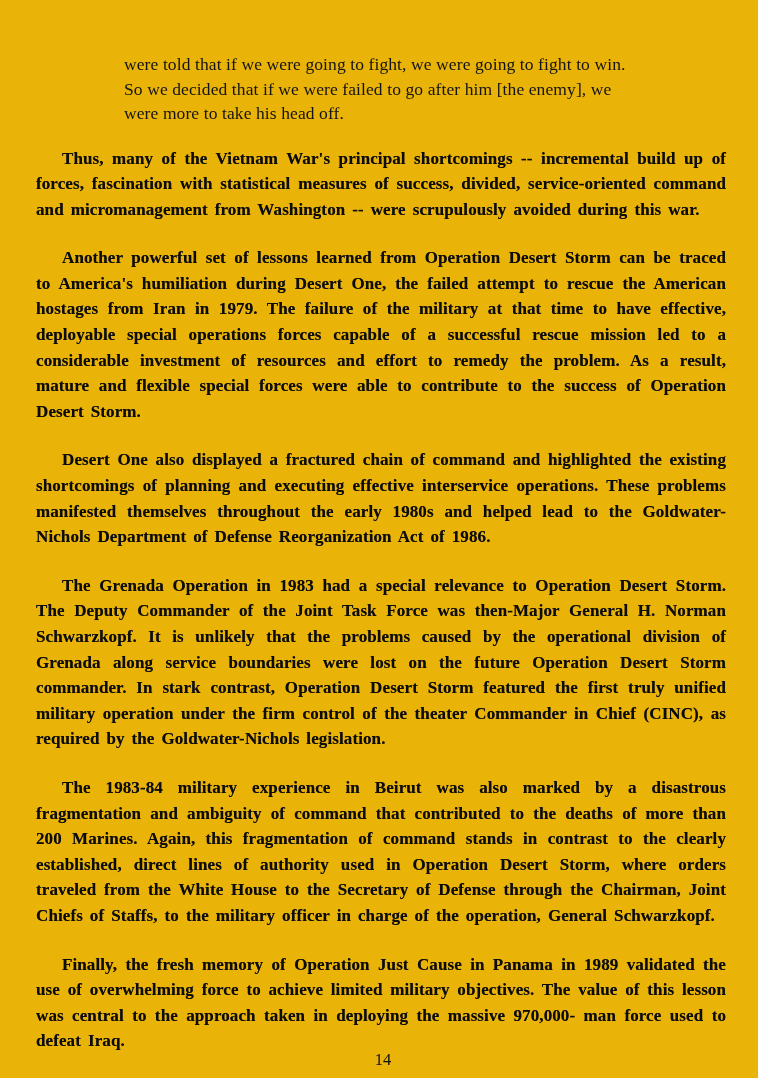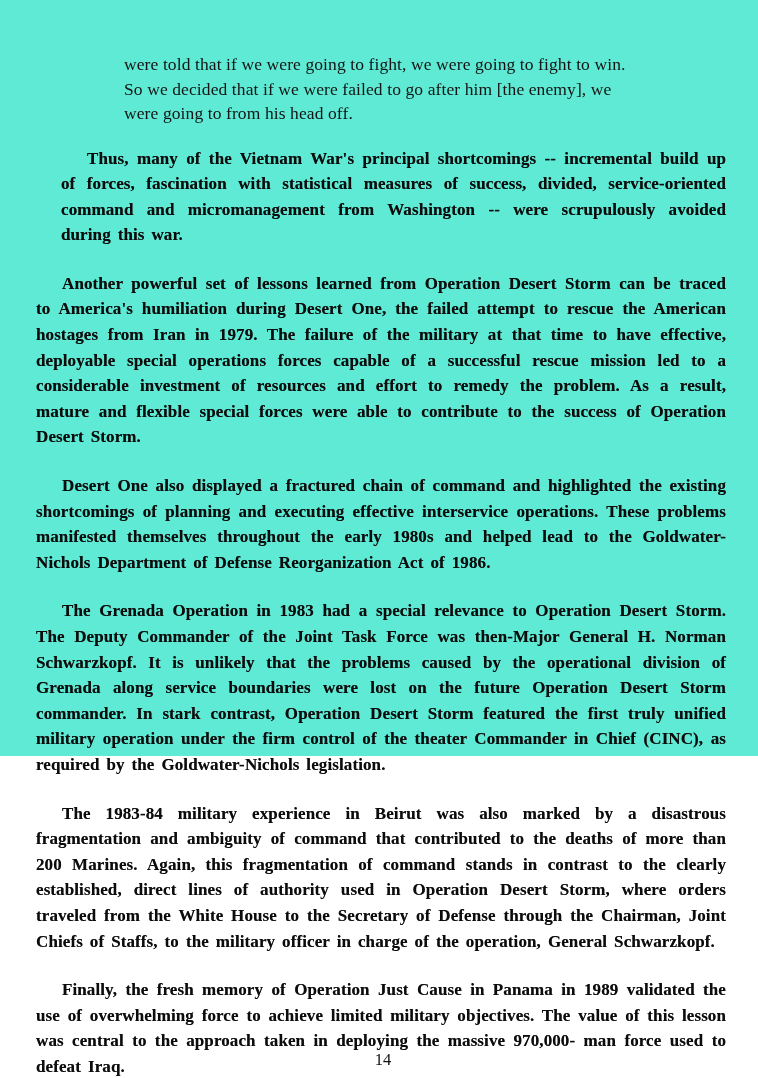--- a/index.html
+++ b/index.html
@@ -8,24 +8,24 @@
     background: #ffffff;
   }
   body {
     width: 758px;
     height: 1078px;
     overflow: hidden;
   }
   .page {
     position: relative;
     width: 758px;
-    height: 756px;
+    height: 1078px;
     box-sizing: border-box;
     padding: 52px 32px 0 36px;
-    background: #5eead4;
+    background: #eab308;
     color: #0c0c0c;
     font-family: "Liberation Serif", "DejaVu Serif", serif;
   }
   .quote {
     margin: 0 80px 0 88px;
     font-size: 17.5px;
     line-height: 24.5px;
     font-weight: 400;
     color: #141414;
     letter-spacing: 0.1px;
@@ -43,42 +43,41 @@
     font-weight: 700;
     text-align: justify;
     text-indent: 26px;
     word-spacing: 2.6px;
     letter-spacing: 0.1px;
     
     text-shadow: 0 0 0.4px rgba(10,10,10,0.55);
   }
   .para.first-after-quote {
     margin-top: 20px;
-    margin-left: 25px;
   }
   .page-number {
     position: absolute;
     left: 8px;
     right: 0;
     top: 1050px;
     text-align: center;
     font-size: 16.5px;
     font-weight: 400;
     color: #101010;
   }
 </style>
 </head>
 <body>
 
 <div class="page">
 
   <blockquote class="quote">
     <div class="quote-line">were told that if we were going to fight, we were going to fight to win.</div>
     <div class="quote-line">So we decided that if we were failed to go after him [the enemy], we</div>
-    <div class="quote-line">were going to from his head off.</div>
+    <div class="quote-line">were more to take his head off.</div>
   </blockquote>
 
   <div class="body-paragraphs">
     <p class="para first-after-quote">Thus, many of the Vietnam War's principal shortcomings -- incremental build up of forces, fascination with statistical measures of success, divided, service-oriented command and micromanagement from Washington -- were scrupulously avoided during this war.</p>
     <p class="para">Another powerful set of lessons learned from Operation Desert Storm can be traced to America's humiliation during Desert One, the failed attempt to rescue the American hostages from Iran in 1979. The failure of the military at that time to have effective, deployable special operations forces capable of a successful rescue mission led to a considerable investment of resources and effort to remedy the problem. As a result, mature and flexible special forces were able to contribute to the success of Operation Desert Storm.</p>
     <p class="para">Desert One also displayed a fractured chain of command and highlighted the existing shortcomings of planning and executing effective interservice operations. These problems manifested themselves throughout the early 1980s and helped lead to the Goldwater-Nichols Department of Defense Reorganization Act of 1986.</p>
     <p class="para">The Grenada Operation in 1983 had a special relevance to Operation Desert Storm. The Deputy Commander of the Joint Task Force was then-Major General H. Norman Schwarzkopf. It is unlikely that the problems caused by the operational division of Grenada along service boundaries were lost on the future Operation Desert Storm commander. In stark contrast, Operation Desert Storm featured the first truly unified military operation under the firm control of the theater Commander in Chief (CINC), as required by the Goldwater-Nichols legislation.</p>
     <p class="para">The 1983-84 military experience in Beirut was also marked by a disastrous fragmentation and ambiguity of command that contributed to the deaths of more than 200 Marines. Again, this fragmentation of command stands in contrast to the clearly established, direct lines of authority used in Operation Desert Storm, where orders traveled from the White House to the Secretary of Defense through the Chairman, Joint Chiefs of Staffs, to the military officer in charge of the operation, General Schwarzkopf.</p>
     <p class="para">Finally, the fresh memory of Operation Just Cause in Panama in 1989 validated the use of overwhelming force to achieve limited military objectives. The value of this lesson was central to the approach taken in deploying the massive 970,000- man force used to defeat Iraq.</p>
     <p class="para">Just as Vietnam and subsequent operations were the points of reference for the U.S. military throughout the seventies and eighties, Operation Desert Storm will now be the yardstick against which the most significant military hardware and policy questions for the future will be measured. The instinctive question will no longer be "What did the failures of Vietnam teach us about this or that?" but rather "How well did we do against Iraq with this technology or with that doctrine?"</p>

